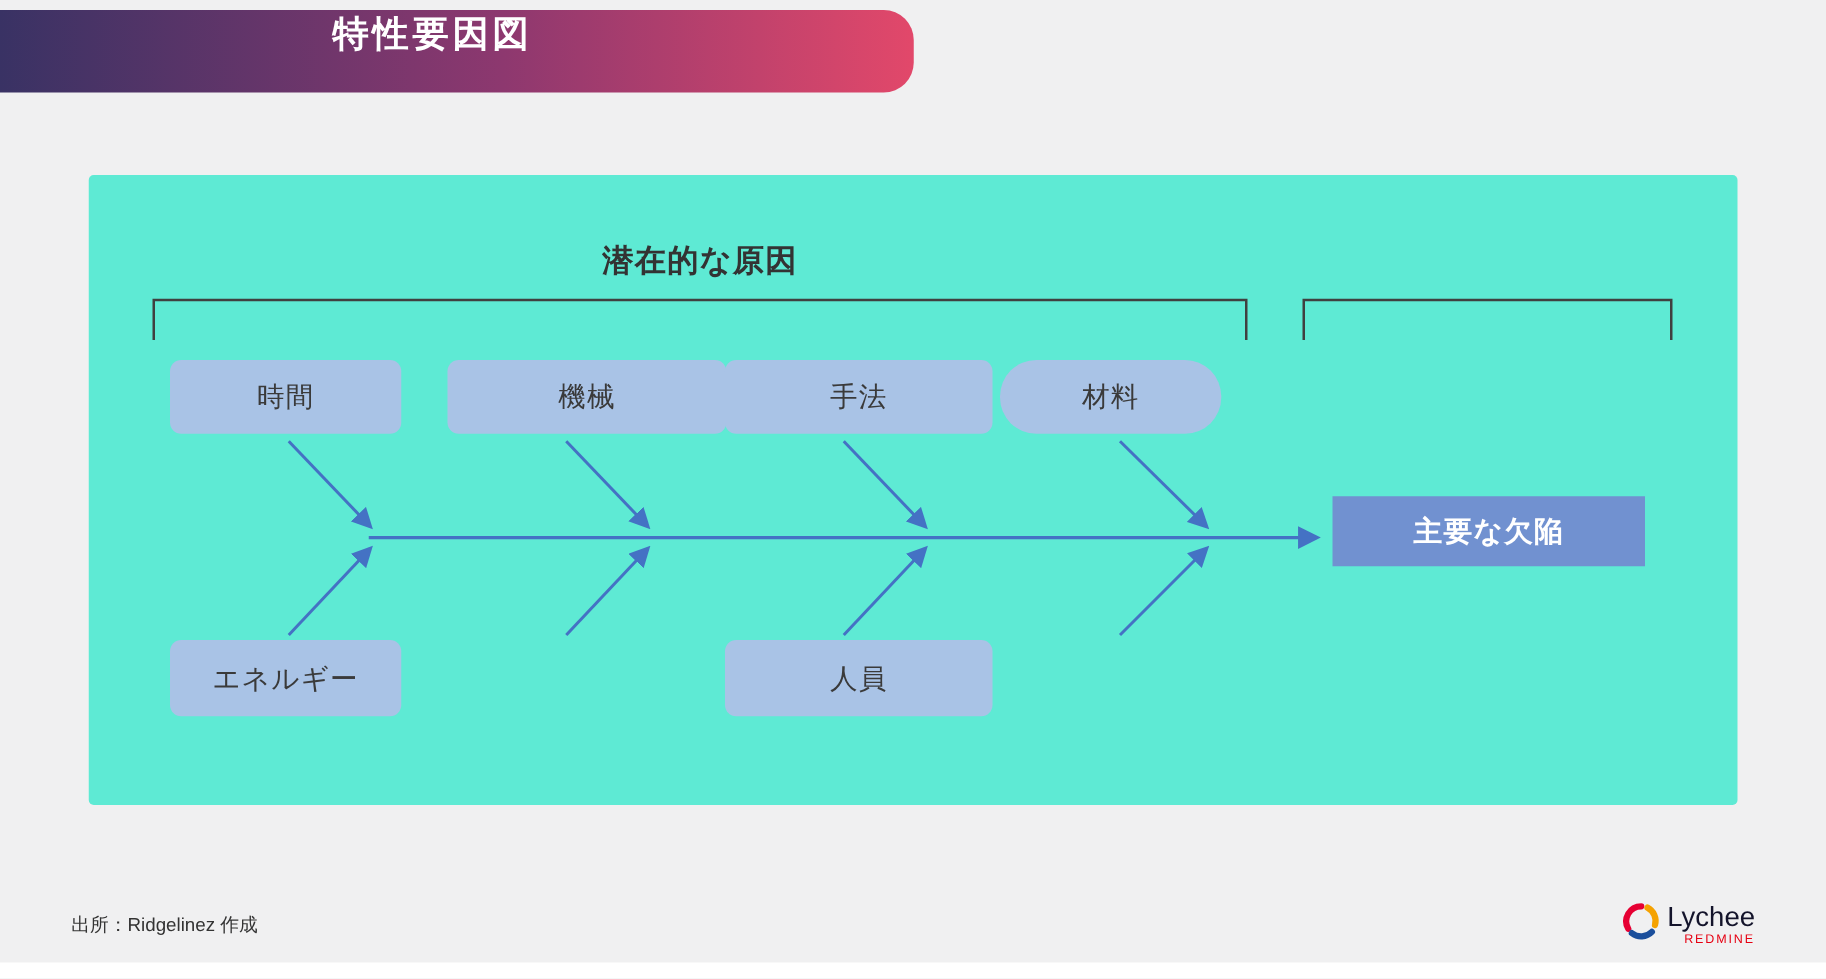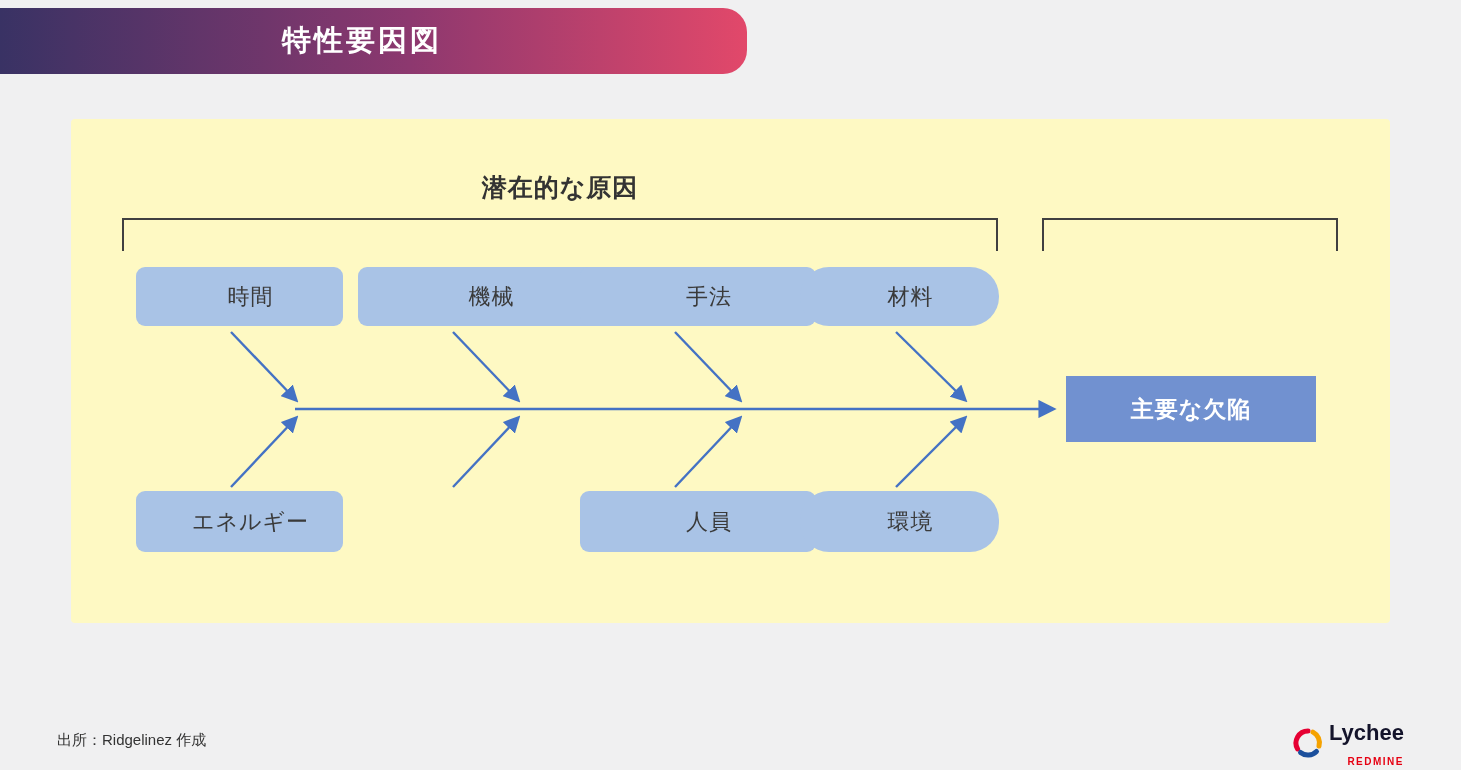--- a/index.html
+++ b/index.html
@@ -16,37 +16,36 @@
   }
 
   
   .header-banner {
     position:absolute;
     left:0; top:8px;
     width:731px; height:66px;
     background:linear-gradient(90deg,#393264 0%,#8d386f 55%,#e2486a 100%);
     border-radius:0 24px 24px 0;
     display:flex;
-    align-items:center;
-    padding-left:16px;
+    align-items:flex-start;
   }
   .header-title {
     margin-left:266px;
     color:#ffffff;
     font-size:29px;
     font-weight:bold;
     letter-spacing:3px;
   }
 
   
   .panel {
     position:absolute;
-    left:71px; top:119px;
+    left:71px; top:140px;
     width:1319px; height:504px;
-    background:#fef9c3;
+    background:#5eead4;
     border-radius:4px;
   }
 
   .heading {
     position:absolute;
     top:52px;
     font-size:25px;
     font-weight:bold;
     color:#333333;
     text-align:center;
@@ -64,33 +63,32 @@
   .cause-box {
     position:absolute;
     background:#a9c3e6;
     border-radius:9px;
     display:flex;
     align-items:center;
     justify-content:center;
     font-size:22px;
     color:#3a3a3a;
     letter-spacing:1px;
-    padding-left:22px;
   }
   .row-top    { top:148px; height:59px; }
   .row-bottom { top:372px; height:61px; }
   .col-1 { left:65px;  width:185px; }
   .col-2 { left:287px; width:223px; }
   .col-3 { left:509px; width:214px; }
   .col-4 { left:729px; width:177px;border-radius:29px; }
 
   .result-box {
     position:absolute;
     left:995px; top:257px;
-    width:250px; height:66px;
+    width:250px; height:56px;
     background:#7191d0;
     color:#ffffff;
     font-weight:bold;
     font-size:23px;
     display:flex;
     align-items:center;
     justify-content:center;
     letter-spacing:1px;
   }
 
@@ -109,31 +107,31 @@
     align-items:center;
     gap:6px;
   }
   .logo-text {
     display:flex;
     flex-direction:column;
     align-items:flex-end;
   }
   .logo-name {
     font-size:22px;
-    font-weight:bold;
+    font-weight:normal;
     color:#14142b;
     line-height:1;
     text-align:right;
   }
   .logo-sub {
     font-size:10px;
-    font-weight:bold;
+    font-weight:normal;
     color:#e60012;
     letter-spacing:1.5px;
-    margin-top:13px;
+    margin-top:2px;
     line-height:1;
   }
   .bottom-bar {
     position:absolute;
     left:0; bottom:0;
     width:100%; height:13px;
     background:#ffffff;
   }
 </style>
 </head>
@@ -172,21 +170,20 @@
       <line x1="825" y1="368" x2="894" y2="299" stroke="#4472c4" stroke-width="2.4" marker-end="url(#arrowhead)"></line>
     </svg>
 
     <div class="cause-box row-top col-1">時間</div>
     <div class="cause-box row-top col-2">機械</div>
     <div class="cause-box row-top col-3">手法</div>
     <div class="cause-box row-top col-4">材料</div>
 
     <div class="cause-box row-bottom col-1">エネルギー</div>
     <div class="cause-box row-bottom col-3">人員</div>
-    <div class="cause-box row-bottom col-4">環境</div>
 
     <div class="result-box">主要な欠陥</div>
   </div>
 
   <div class="source-text">出所：Ridgelinez 作成</div>
 
   <div class="logo">
     <span>
       <svg width="30" height="30" viewBox="0 0 30 30" aria-hidden="true">
         <path d="M 15 3 A 12 12 0 0 0 4.6 21" fill="none" stroke="#e60033" stroke-width="5" stroke-linecap="round"></path>

